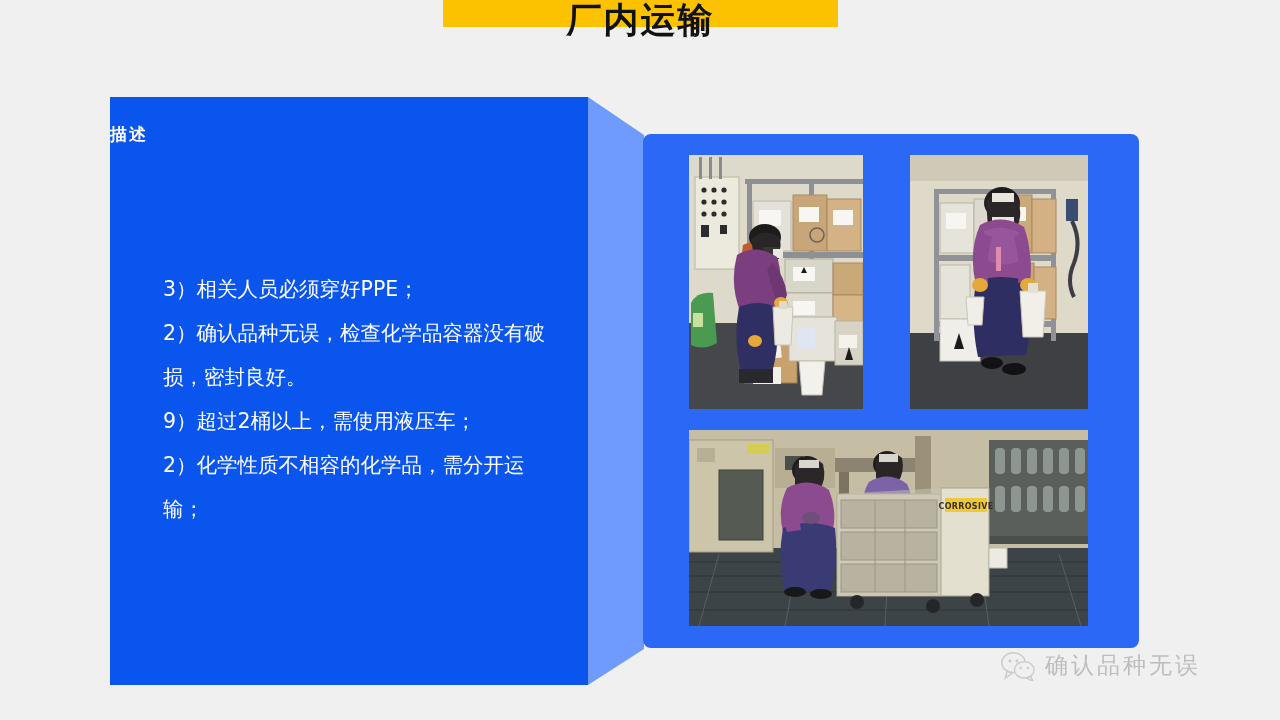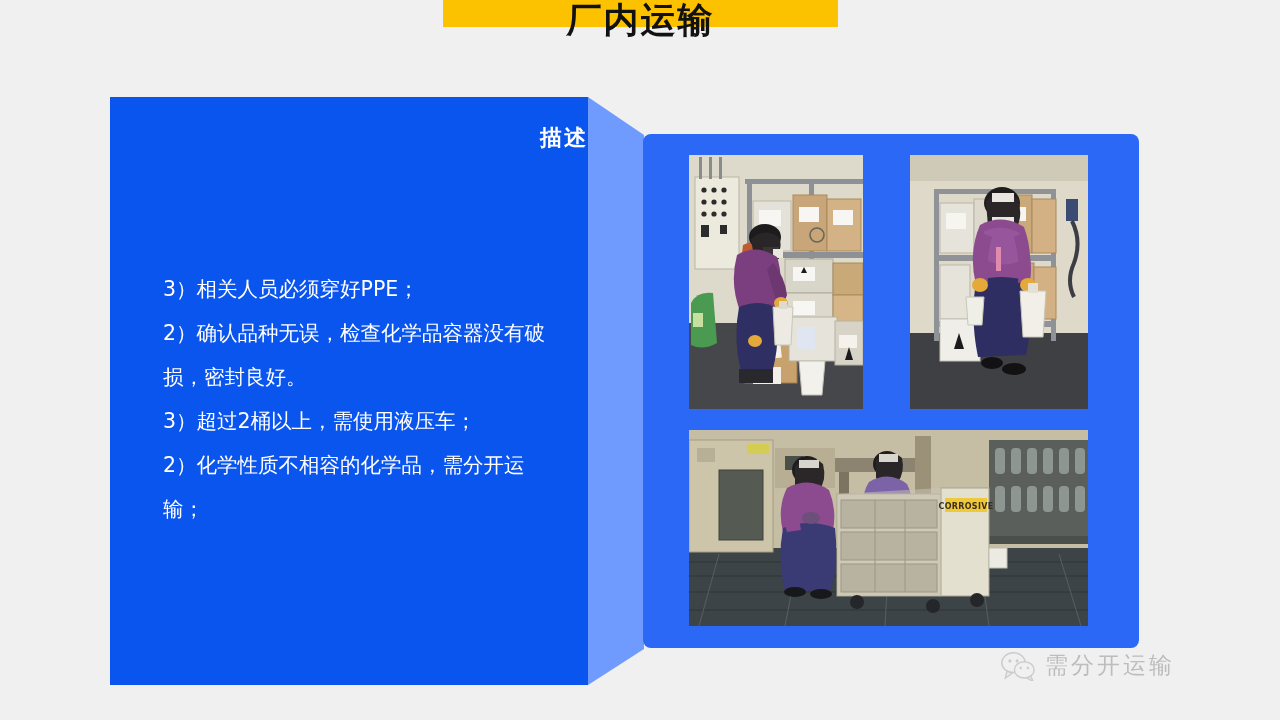--- a/index.html
+++ b/index.html
@@ -25,22 +25,22 @@
     white-space:nowrap;
   }
 
   
   #desc-panel{
     position:absolute; left:110px; top:97px; width:478px; height:588px;
     background:#0b55ef;
   }
   #desc-header{
     position:absolute; left:0; top:26px; width:100%;
-    text-align:right;
-    color:#ffffff; font-size:22px; font-weight:bold; letter-spacing:2px;
+    text-align:left;
+    color:#ffffff; font-size:17px; font-weight:bold; letter-spacing:2px;
   }
   #desc-list{
     position:absolute; left:53px; top:170px; right:28px;
     color:#ffffff;
     font-size:20.5px;
     line-height:44px;
   }
   #desc-list .desc-item{
     color:#ffffff;
     text-indent:0;
@@ -86,21 +86,21 @@
 <body>
 
 <div id="title-banner"></div>
 <div id="page-title">厂内运输</div>
 
 <div id="desc-panel">
   <div id="desc-header">描述</div>
   <div id="desc-list">
     <div class="desc-item">3）相关人员必须穿好PPE；</div>
     <div class="desc-item">2）确认品种无误，检查化学品容器没有破损，密封良好。</div>
-    <div class="desc-item">3）超过2桶以上，需使用液压车；</div>
+    <div class="desc-item">9）超过2桶以上，需使用液压车；</div>
     <div class="desc-item">2）化学性质不相容的化学品，需分开运输；</div>
   </div>
 </div>
 
 <div id="panel-bevel">
   <svg viewBox="0 0 56 588" preserveAspectRatio="none" aria-hidden="true">
     <polygon points="0,0 56,38 56,552 0,588" fill="#6f9bff"></polygon>
   </svg>
 </div>
 
@@ -336,14 +336,14 @@
       <ellipse cx="15" cy="13" rx="13" ry="11" fill="none" stroke="#cccccc" stroke-width="1.6"></ellipse>
       <polygon points="8,22 6,30 13,25" fill="none" stroke="#cccccc" stroke-width="1.6"></polygon>
       <circle cx="11" cy="11" r="1.7" fill="#cccccc"></circle>
       <circle cx="19" cy="11" r="1.7" fill="#cccccc"></circle>
       <ellipse cx="27" cy="21" rx="11" ry="9" fill="#f0f0f0" stroke="#cccccc" stroke-width="1.6"></ellipse>
       <polygon points="34,28 37,34 30,30" fill="#f0f0f0" stroke="#cccccc" stroke-width="1.6"></polygon>
       <circle cx="23" cy="19" r="1.4" fill="#cccccc"></circle>
       <circle cx="31" cy="19" r="1.4" fill="#cccccc"></circle>
     </svg>
   </span>
-  <span id="watermark-text">需分开运输</span>
+  <span id="watermark-text">确认品种无误</span>
 </div>
 
 </body></html>

